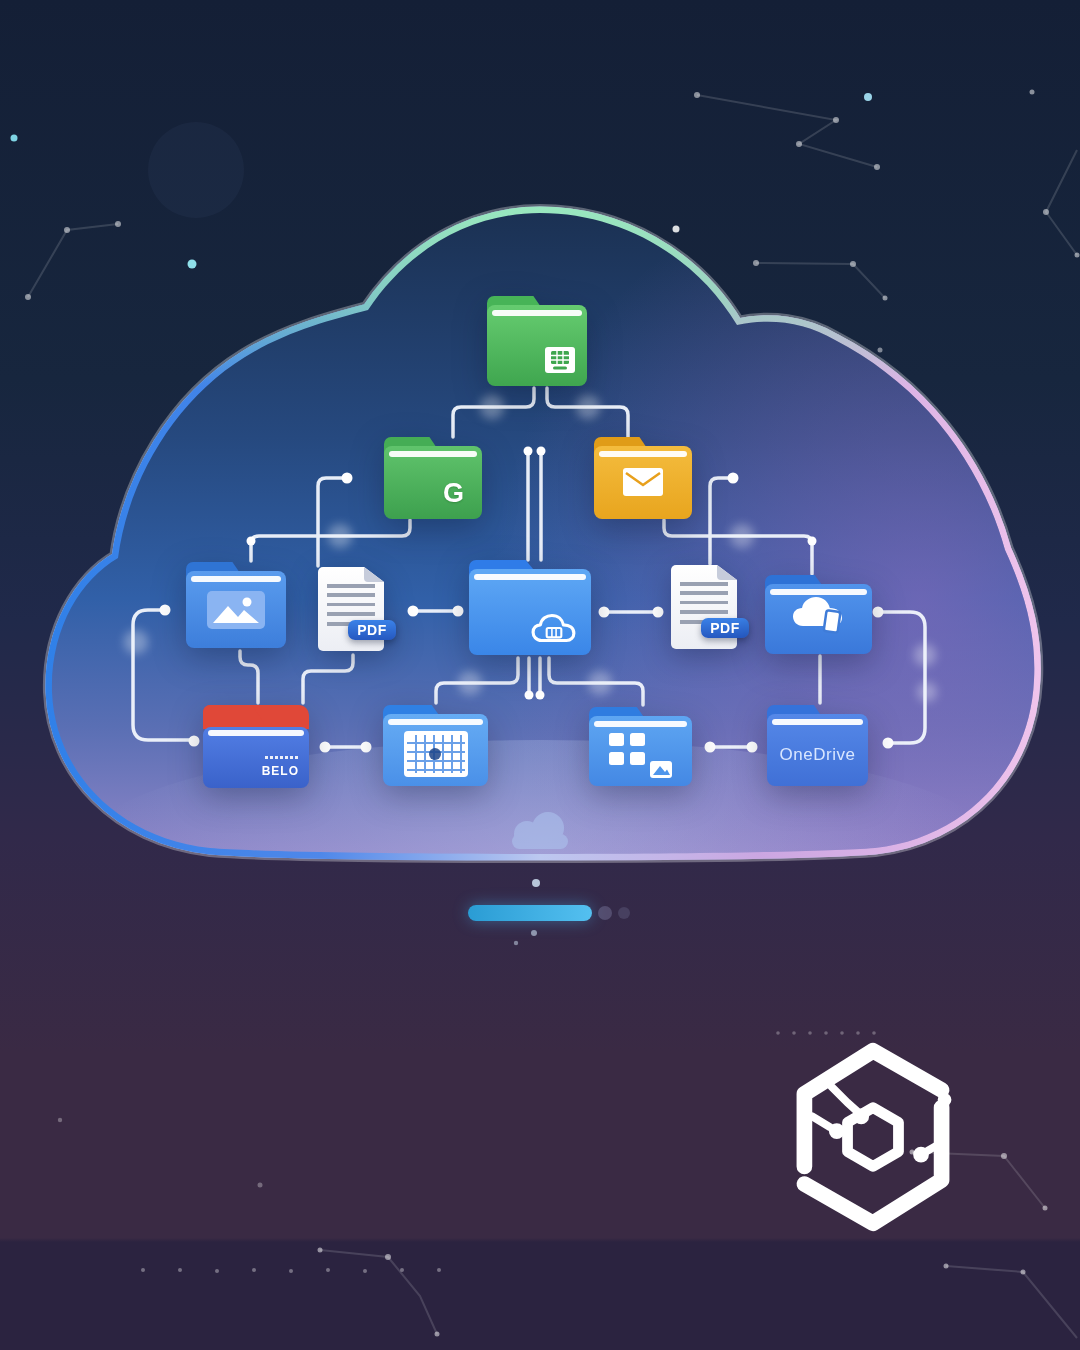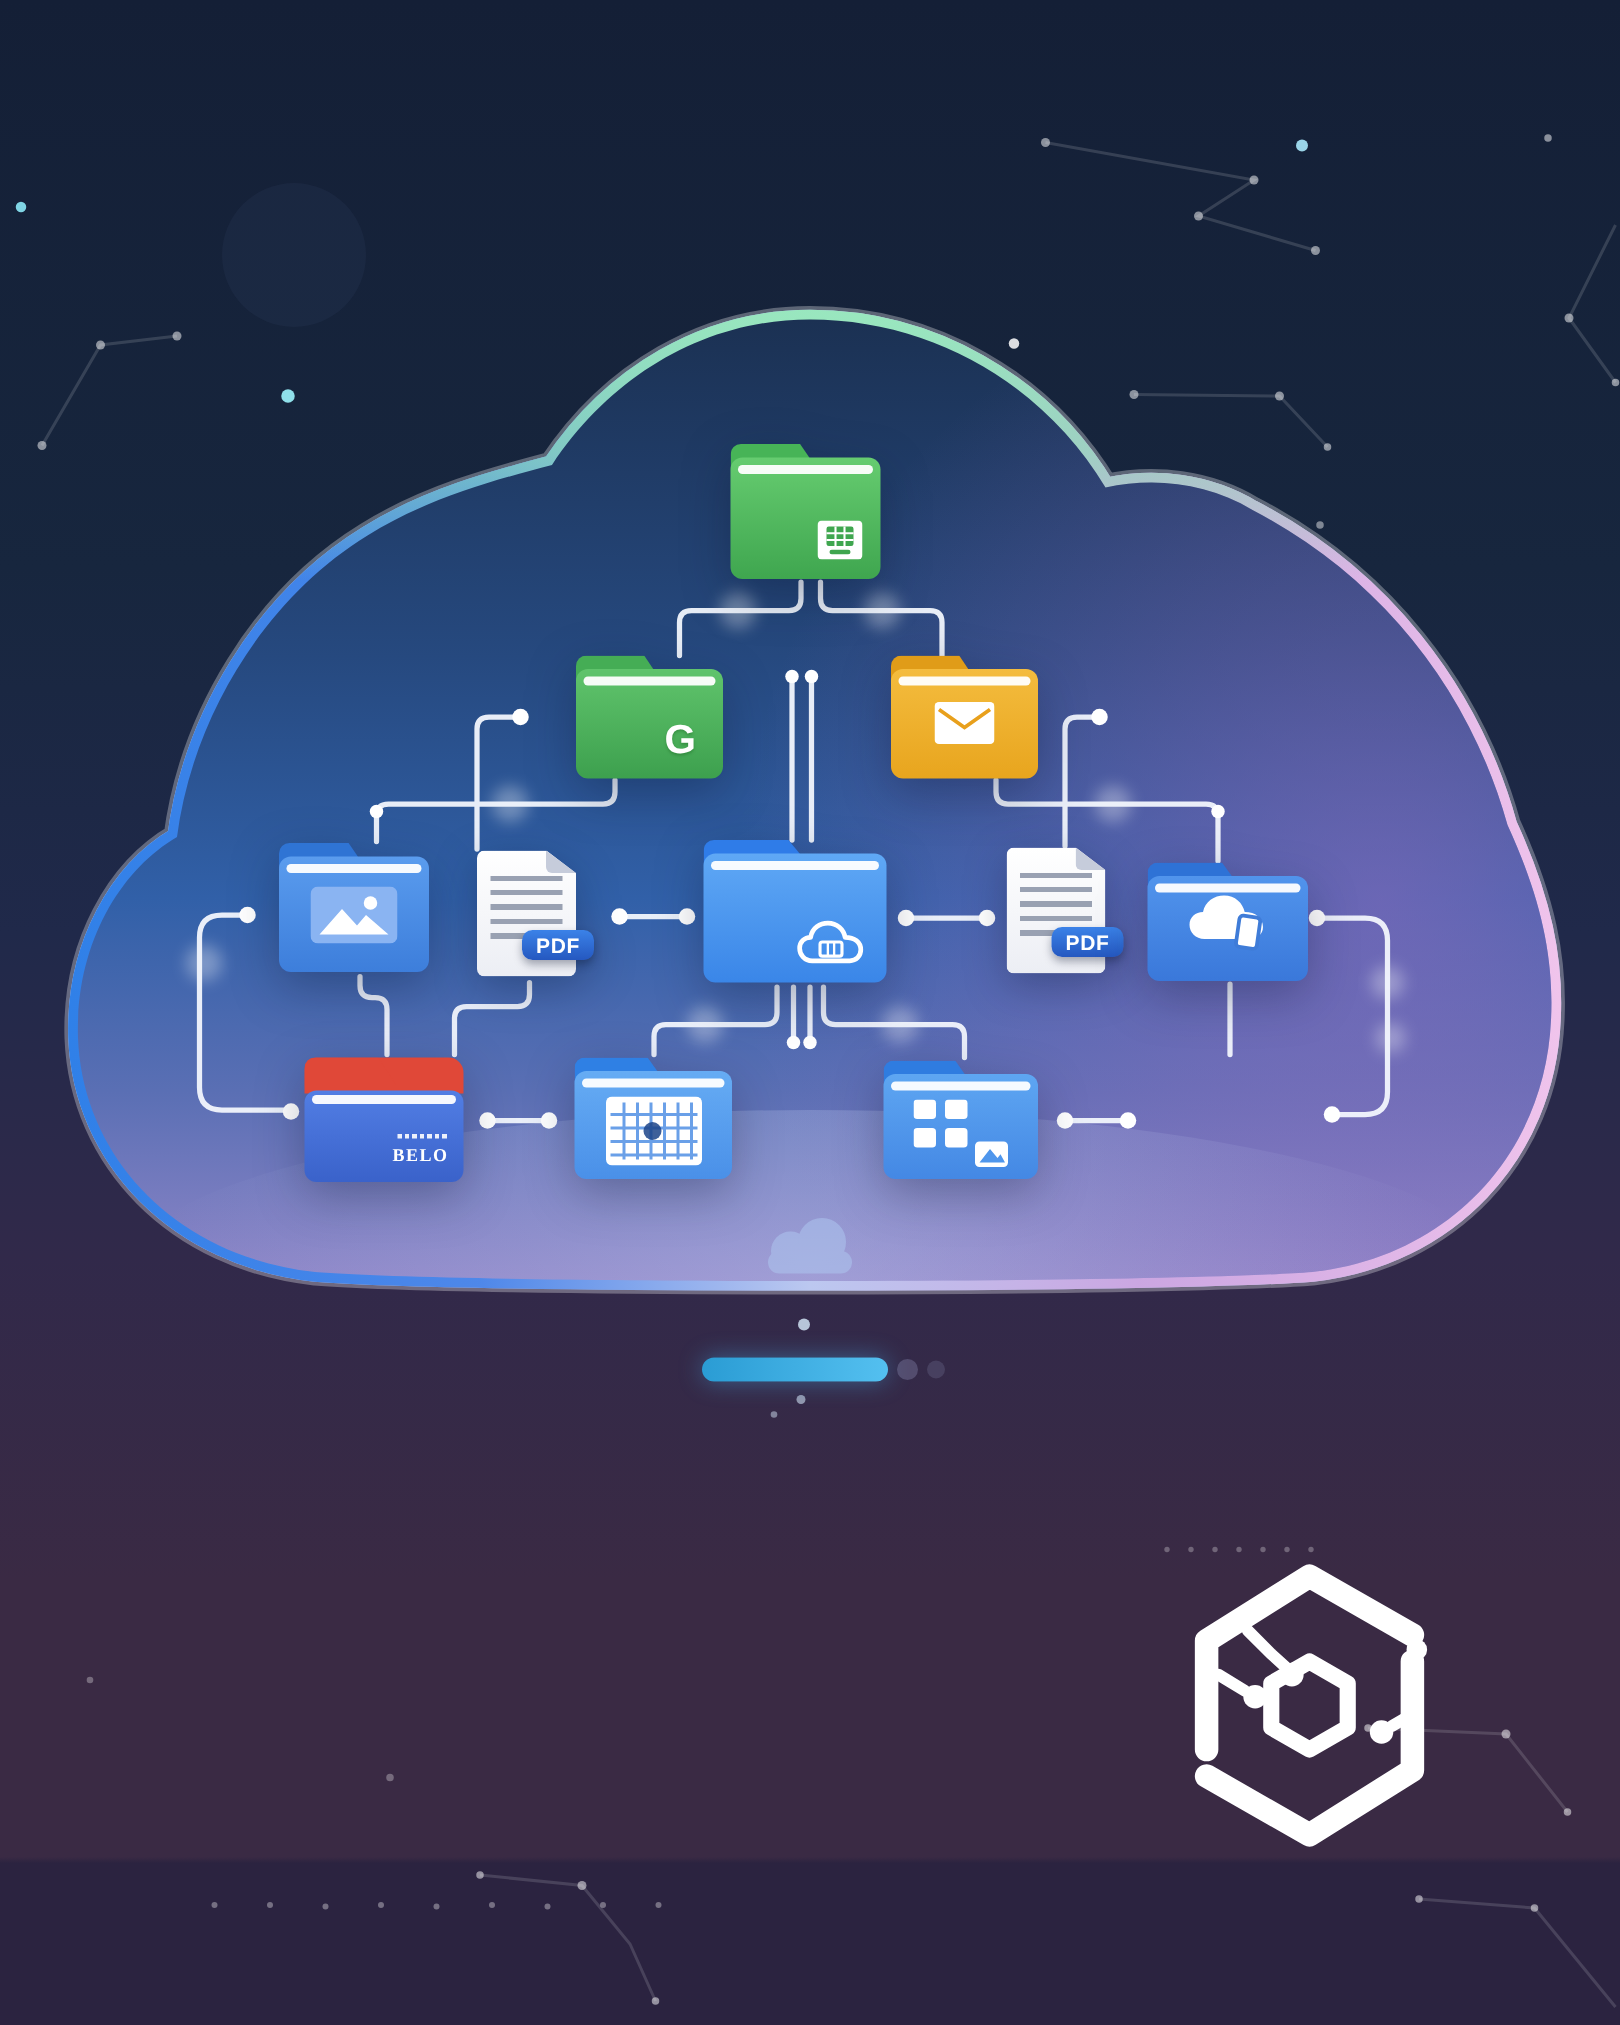--- a/index.html
+++ b/index.html
@@ -15,21 +15,21 @@
   .folder .body{position:absolute;left:0;right:0;top:9px;bottom:0;border-radius:8px;
     background:linear-gradient(180deg,var(--c1),var(--c2));}
   .folder .stripe{position:absolute;left:5px;right:5px;top:14px;height:6px;border-radius:3px;
     background:rgba(255,255,255,.95);z-index:2;}
   .folder .band{position:absolute;left:0;right:0;top:0;height:24px;border-radius:8px 10px 0 0;background:var(--tab);}
   .icon-wrap{position:absolute;z-index:3;}
   .g-letter{position:absolute;right:18px;bottom:10px;z-index:3;color:#fff;font-size:27px;font-weight:bold;
     text-shadow:0 1px 2px rgba(0,60,0,.25);}
   .onedrive-label{position:absolute;inset:18px 0 0 0;display:flex;align-items:center;justify-content:center;
     z-index:3;color:#d8e6ff;font-size:17px;letter-spacing:.5px;}
-  .belo-wrap{position:absolute;right:10px;bottom:9px;z-index:3;text-align:left;font-family:Liberation Serif, serif;}
+  .belo-wrap{position:absolute;right:10px;bottom:9px;z-index:3;text-align:left;}
   .belo-wrap .micro{width:34px;height:3.5px;margin:0 0 2px auto;
     background:repeating-linear-gradient(90deg,#fff 0 3px,transparent 3px 5px);opacity:.9;}
   .belo-wrap .lbl{color:#fff;font-size:12px;font-weight:bold;letter-spacing:1px;}
   
   .doc{position:absolute;filter:drop-shadow(0 8px 14px rgba(8,16,44,.30));}
   .doc .sheet{position:absolute;inset:0;border-radius:5px;background:linear-gradient(180deg,#ffffff,#eceef4);
     clip-path:polygon(0 0,70% 0,100% 18%,100% 100%,0 100%);}
   .doc .fold{position:absolute;top:0;right:0;width:20px;height:15px;background:#c6ccdb;
     clip-path:polygon(0 0,100% 100%,0 100%);border-radius:0 0 0 4px;}
   .doc .dlines{position:absolute;left:9px;right:9px;top:17px;height:34px;
@@ -355,20 +355,26 @@
         <rect x="0" y="19" width="15" height="13" rx="2.5" fill="#fff"></rect>
         <rect x="21" y="19" width="15" height="13" rx="2.5" fill="#fff"></rect>
         <g>
           <rect x="41" y="28" width="22" height="17" rx="3" fill="#fff"></rect>
           <path d="M44,42 L51,33 L56,39 L58,36.5 L61,42 Z" fill="#4f96ec"></path>
         </g>
       </svg>
     </div>
   </div>
 
+  <div class="folder" style="left:767px;top:705px;width:101px;height:81px;--tab:#3572da;--c1:#5588e8;--c2:#4070d6;">
+    <div class="tab"></div>
+    <div class="body"></div>
+    <div class="stripe"></div>
+    <div class="onedrive-label">OneDrive</div>
+  </div>
 
   <div class="progress"></div>
   <div class="pg-dot d1"></div>
   <div class="pg-dot d2"></div>
 
   <svg class="abs" width="196" height="206" viewBox="0 0 200 210" style="left:775px;top:1034px;">
     <g stroke="#ffffff" stroke-width="16" fill="none" stroke-linecap="round" stroke-linejoin="round">
       <path d="M30,135 V61 L100,17 L170,57"></path>
       <path d="M170,75 V149 L100,193 L30,153"></path>
     </g>

